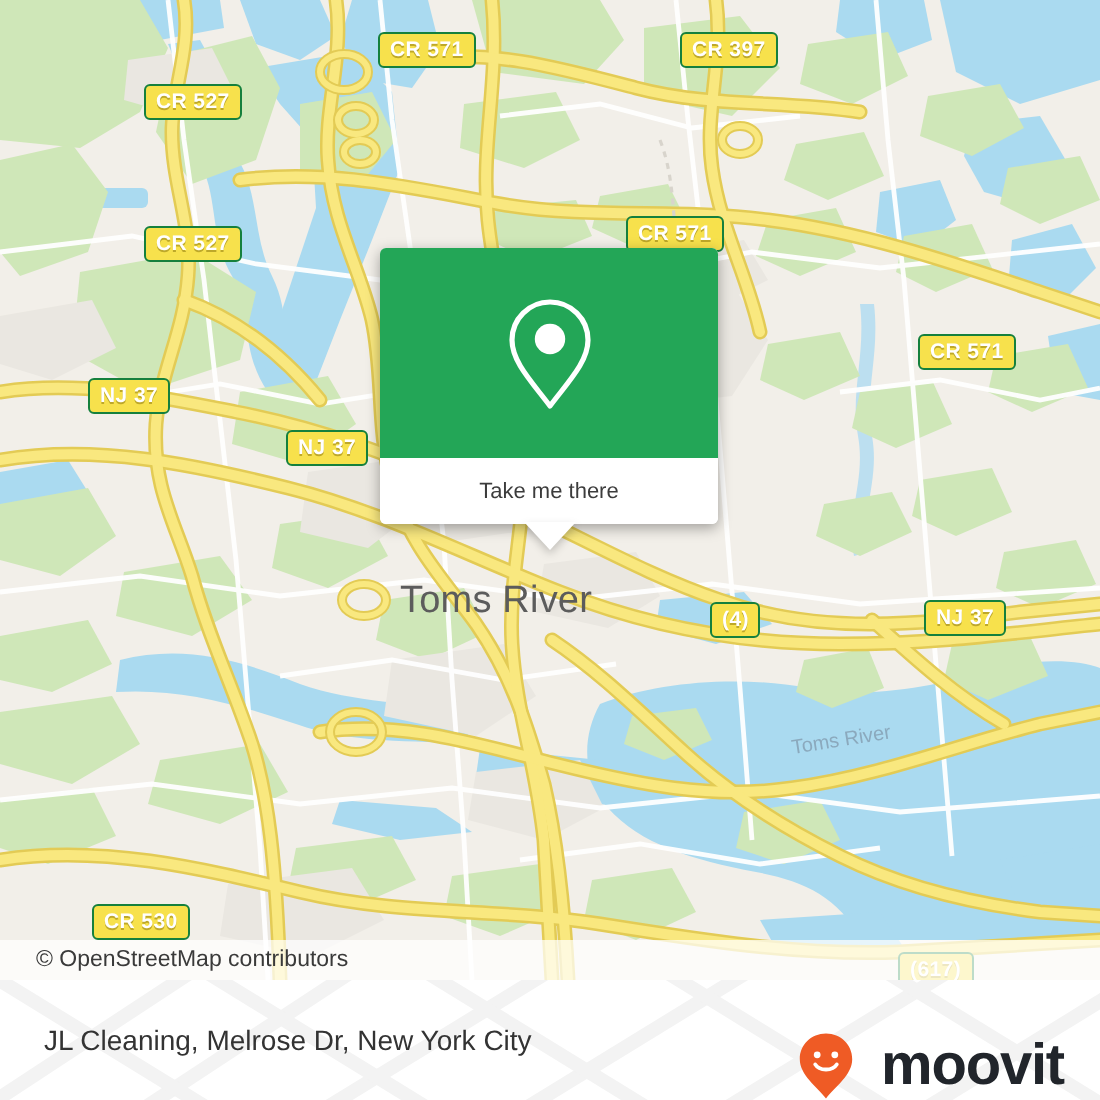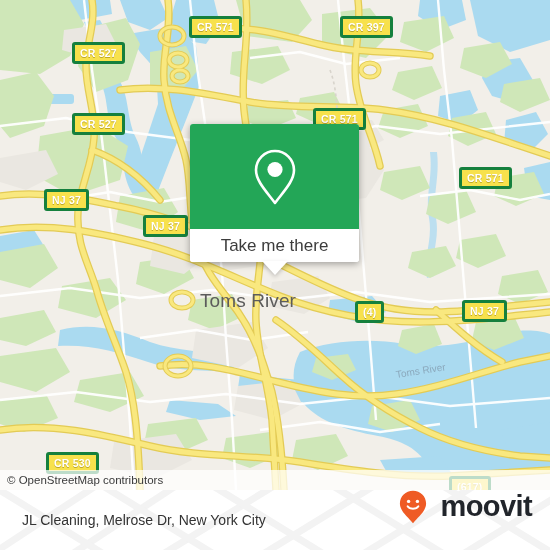--- a/index.html
+++ b/index.html
@@ -4,56 +4,56 @@
 <style>
   html,body{margin:0;padding:0;background:#fff;}
   body{width:550px;height:550px;overflow:hidden;font-family:"Liberation Sans",sans-serif;}
   #app{position:relative;width:550px;height:550px;overflow:hidden;background:#fff;}
 
   
   #map{position:absolute;left:0;top:0;width:550px;height:490px;background:#f2efe9;overflow:hidden;}
   #map svg{position:absolute;left:0;top:0;}
 
   
-  .shield{position:absolute;background:#f7e14c;border:3px solid #15803d;border-radius:3px;
+  .shield{position:absolute;background:#f7e14c;border:1px solid #15803d;border-radius:3px;
           color:#fff;font-size:10.5px;font-weight:bold;line-height:1;
           padding:2.5px 5px 3px 5px;white-space:nowrap;
           text-shadow:0 1px 0 rgba(120,100,0,.45);letter-spacing:.2px;}
 
   
   .place{position:absolute;color:#5b5b5b;white-space:nowrap;font-weight:400;}
   .place.city{font-size:19px;color:#5c5c5c;letter-spacing:.1px;}
   .place.town{font-size:15px;color:#5c5c5c;}
   .place.water{font-size:10px;color:#8ba9bd;font-style:normal;}
 
   
   #attrib{position:absolute;left:0;bottom:0;width:100%;height:20px;
           background:rgba(255,255,255,.72);font-size:11.5px;color:#3a3a3a;
-          line-height:20px;padding-left:7px;box-sizing:border-box;}
+          line-height:20px;padding-left:18px;box-sizing:border-box;}
 
   
   #card{position:absolute;left:190px;top:124px;width:169px;
         border-radius:3px;box-shadow:0 2px 7px rgba(0,0,0,.34);
         background:#fff;overflow:visible;}
   #card-head{height:105px;background:#23a657;border-radius:3px 3px 0 0;
              display:flex;align-items:center;justify-content:center;}
   #card-foot{height:33px;background:#fff;border-radius:0 0 3px 3px;
              display:flex;align-items:center;justify-content:center;}
-  #card-foot span{font-size:17px;color:#3c3c3c;}
+  #card-foot span{font-size:11px;color:#3c3c3c;}
   #tail{position:absolute;left:50%;bottom:-13px;margin-left:-13px;width:0;height:0;
         border-left:13px solid transparent;border-right:13px solid transparent;
         border-top:14px solid #fff;
         filter:drop-shadow(0 2px 2px rgba(0,0,0,.2));}
 
   
   #footer{position:absolute;left:0;top:490px;width:550px;height:60px;background:#fff;overflow:hidden;}
   #footer-wm{position:absolute;left:0;top:0;width:550px;height:60px;opacity:1;}
   #footer-title{position:absolute;left:22px;top:0;height:60px;display:flex;align-items:center;
                 font-size:14px;color:#333;white-space:nowrap;}
-  #logo{position:absolute;right:18px;top:0;height:60px;display:flex;align-items:flex-start;gap:14px;}
+  #logo{position:absolute;right:18px;top:0;height:60px;display:flex;align-items:flex-end;gap:14px;}
   #logo-text{font-size:29px;font-weight:bold;color:#21252b;letter-spacing:-.6px;}
 </style>
 </head>
 <body>
 
 <div id="app">
 
   <div id="map">
 
     <svg width="550" height="490" viewBox="0 0 550 490">

